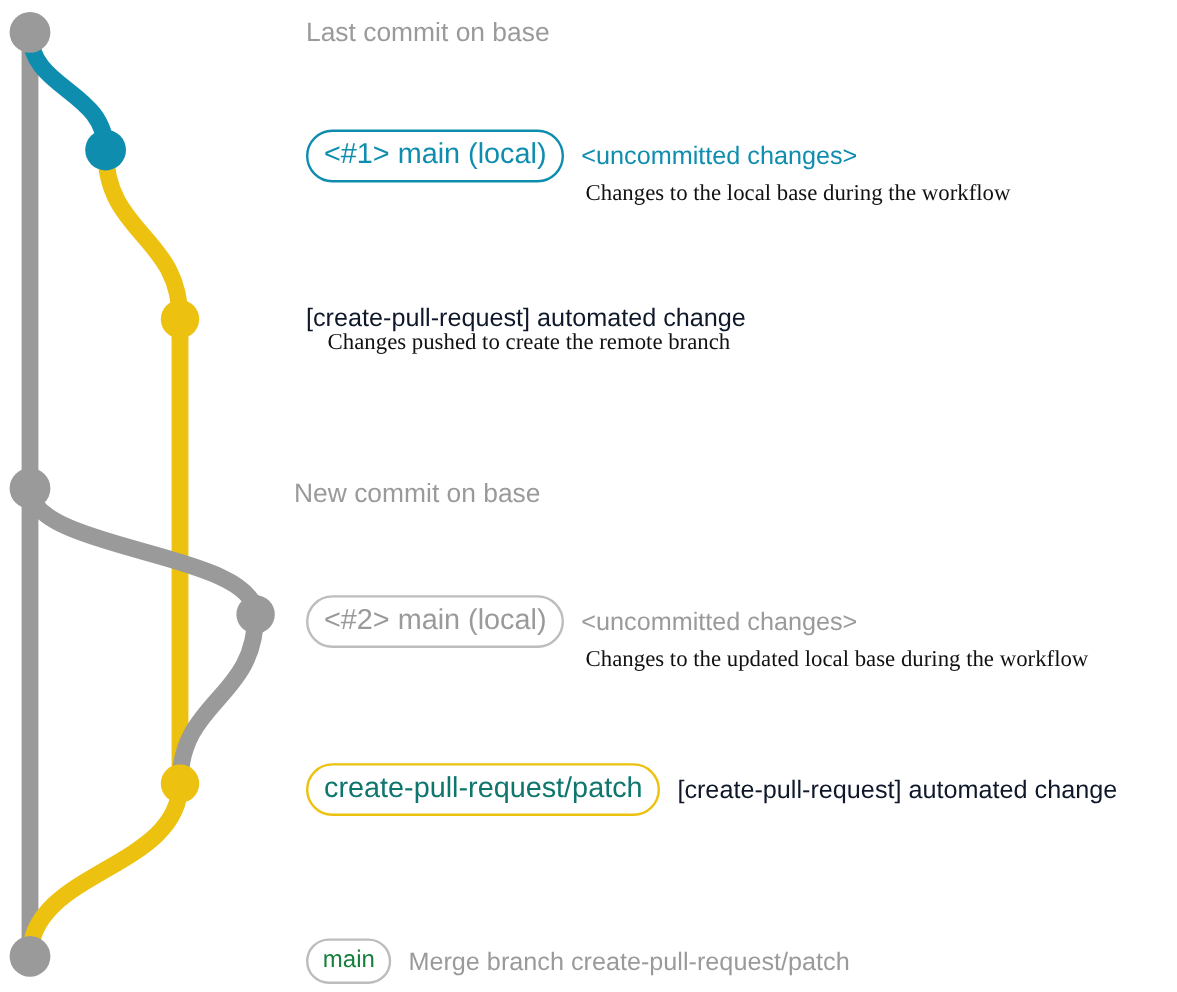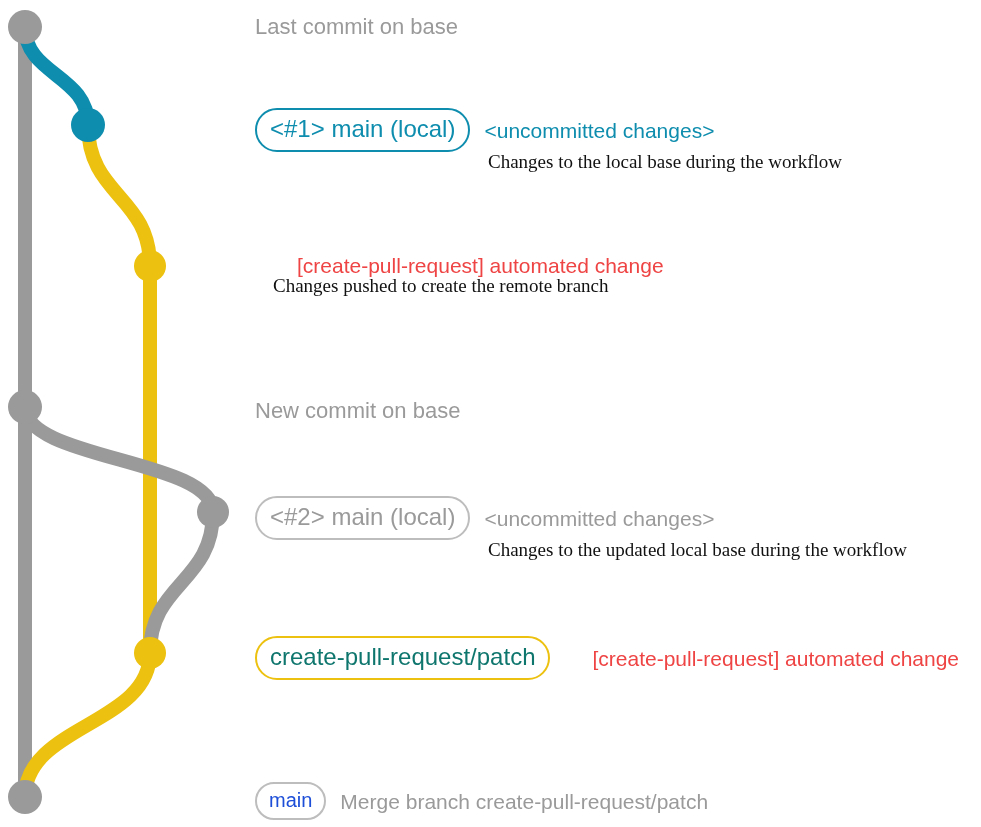--- a/index.html
+++ b/index.html
@@ -59,33 +59,33 @@
     font-size: 24px;
     font-weight: 400;
     line-height: 1;
     padding: 7px 13px 9px 13px;
     background: transparent;
   }
 
   .pill-teal { border-color: #0E8DAE; color: #0E8DAE; }
   .pill-gray { border-color: #BDBDBD; color: #9A9A9A; }
   .pill-yellow { border-color: #EDC10F; color: #0f766e; }
-  .pill-gray-small { border-color: #BDBDBD; color: #1d4ed8; font-size: 20px; padding: 6px 12px 8px 12px; }
+  .pill-gray-small { border-color: #BDBDBD; color: #15803d; font-size: 20px; padding: 6px 12px 8px 12px; }
 
   .subject {
     font-family: Liberation Sans, sans-serif;
     font-size: 21px;
     line-height: 1;
     white-space: nowrap;
   }
   .subject-spaced { margin-left: 14px; }
 
   .c-teal { color: #0E8DAE; }
   .c-gray { color: #9A9A9A; }
-  .c-yellow { color: #ef4444; margin-left: 42px; }
+  .c-yellow { color: #0f172a; }
 
   .headline {
     font-family: "Liberation Sans", sans-serif;
     font-size: 22px;
     color: #9A9A9A;
     line-height: 1;
     white-space: nowrap;
   }
 
   .note {
@@ -147,21 +147,21 @@
     <div class="note" style="margin-left:233px;">Changes to the local base during the workflow</div>
   </div>
 
   <div class="row" style="left:255px; top:255px;">
     <div class="row-main">
       <span class="subject c-yellow">[create-pull-request] automated change</span>
     </div>
     <div class="note" style="margin-left:18px;">Changes pushed to create the remote branch</div>
   </div>
 
-  <div class="row" style="left:255px; top:400px;text-align:right;">
+  <div class="row" style="left:245px; top:400px;text-align:right;">
     <div class="row-main">
       <span class="headline">New commit on base</span>
     </div>
   </div>
 
   <div class="row" style="left:255px; top:496px;">
     <div class="row-main">
       <span class="pill pill-gray">&lt;#2&gt; main (local)</span>
       <span class="subject c-gray subject-spaced">&lt;uncommitted changes&gt;</span>
     </div>

